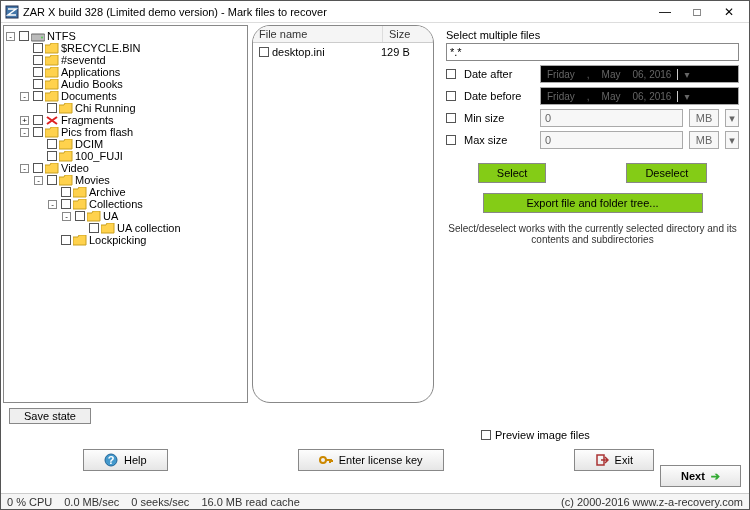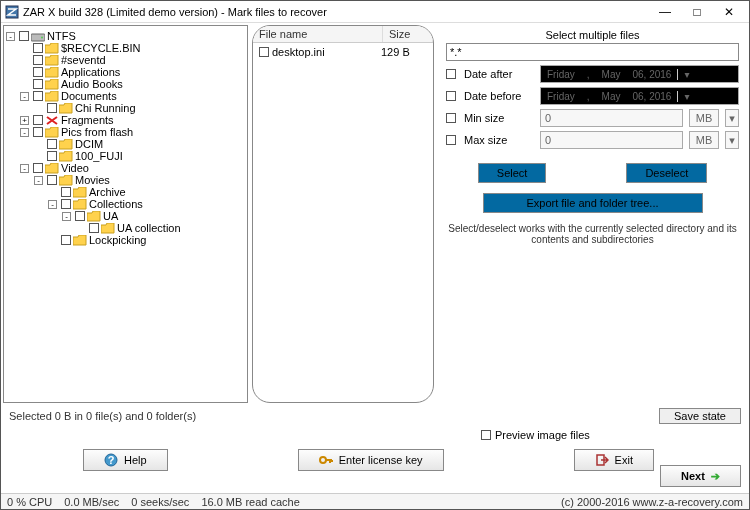--- a/index.html
+++ b/index.html
@@ -23,32 +23,32 @@
 .fld svg { width: 14px; height: 11px; display: block; }
 .lbl { color: #000; }
 .flist-hdr { display: flex; background: #f5f5f5; border-bottom: 1px solid #ccc; height: 17px; }
 .flist-hdr div { padding: 2px 6px; border-right: 1px solid #ddd; color: #333; }
 .fh-name { flex: 1; }
 .fh-size { width: 50px; }
 .flist-body { padding: 2px; }
 .frow { display: flex; align-items: center; gap: 3px; padding: 1px 4px; }
 .frow .fn { flex: 1; }
 .frow .fs { width: 46px; }
-.right-label { font-size: 11px; color: #000; margin-bottom: 2px; text-align: center; }
+.right-label { font-size: 11px; color: #000; margin-bottom: 2px; }
 .text-input { width: 100%; height: 18px; border: 1px solid #888; padding: 1px 3px; font-size: 11px; }
 .filter-row { display: flex; align-items: center; margin-top: 4px; gap: 6px; height: 18px; }
 .filter-row .chk { margin-right: 2px; }
 .filter-row .flabel { width: 70px; }
 .date-seg { border: 1px solid #aaa; height: 18px; display: flex; align-items: center; flex: 1; background: #000000; color: #666; }
 .date-seg span { padding: 0 6px; font-size: 10px; }
 .dd { width: 14px; text-align: center; color: #666; border-left: 1px solid #ccc; }
 .size-row .num { flex: 1; border: 1px solid #aaa; height: 18px; background: #f7f7f7; color: #666; padding: 0 4px; line-height: 16px; }
 .size-row .unit { width: 30px; border: 1px solid #aaa; height: 18px; background: #f7f7f7; text-align: center; line-height: 16px; color: #666; }
 .size-row .ddb { width: 14px; border: 1px solid #aaa; height: 18px; background: #f7f7f7; color: #666; text-align: center; line-height: 16px; }
-.btn { height: 20px; border: 1px solid #888; background: #0369a1; padding: 0 18px; font-size: 11px; cursor: default; text-align: center; line-height: 18px; }
+.btn { height: 20px; border: 1px solid #888; background: #84cc16; padding: 0 18px; font-size: 11px; cursor: default; text-align: center; line-height: 18px; }
 .btn-row { display: flex; justify-content: center; gap: 80px; margin-top: 14px; }
 .export-row { margin-top: 10px; display: flex; justify-content: center; }
 .export-btn { width: 220px; }
 .hint { text-align: center; color: #333; font-size: 10px; margin-top: 10px; }
 .status-row { display: flex; align-items: center; padding: 4px 8px; height: 22px; }
 .status-row .st-text { flex: 1; color: #333; }
 .save-state { border: 1px solid #888; background: #efefef; padding: 1px 14px; font-size: 11px; }
 .prev-row { padding: 2px 8px; display: flex; align-items: center; gap: 4px; margin-left: 28px; }
 .bottom-btns { display: flex; gap: 6px; padding: 6px 8px; }
 .bottom-btns .spacer { flex: 1; }
@@ -331,21 +331,20 @@
 
       <div class="export-row">
         <span class="btn export-btn">Export file and folder tree...</span>
       </div>
 
       <div class="hint">Select/deselect works with the currently selected directory and its contents and subdirectories</div>
     </div>
   </div>
 
   <div class="status-row">
-    <span class="st-text">Selected 0 B in 0 file(s) and 0 folder(s)</span>
     <span class="save-state">Save state</span>
   </div>
 
   <div class="prev-row" style="justify-content:flex-start; padding-left:452px;">
     <span class="chk"></span>
     <span>Preview image files</span>
   </div>
 
   <div class="bottom-btns">
     <span style="width:68px"></span>

